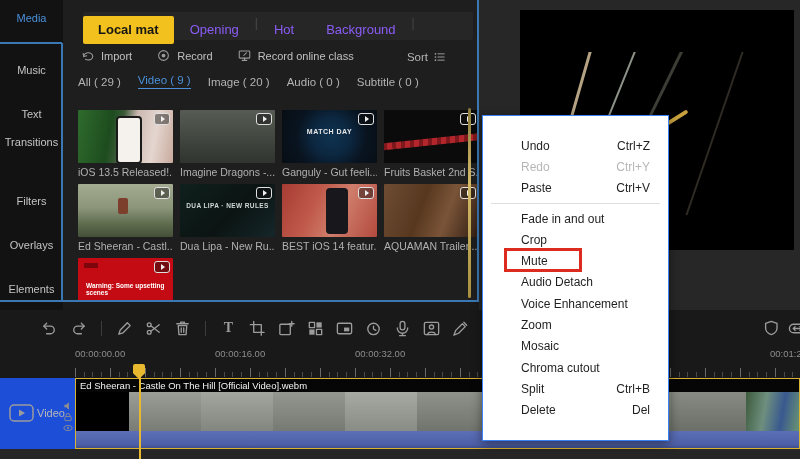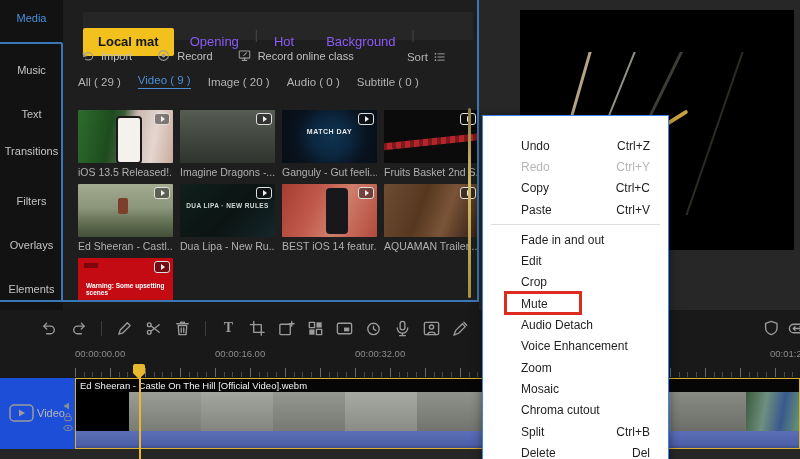--- a/index.html
+++ b/index.html
@@ -11,21 +11,21 @@
   #sidebar { position:absolute; left:0; top:0; width:63px; height:310px; background:#121212; z-index:3; }
   .side-item { position:absolute; left:0; width:63px; height:20px; text-align:center;
                font-size:11px; color:#c4c4c4; line-height:20px; cursor:pointer; }
   .side-item.active { color:#4a90d9; }
 
   
   #media-panel { position:absolute; left:63px; top:0; width:416px; height:302px; background:#1e1e1e; overflow:hidden; z-index:2; }
   .blue-line { position:absolute; background:#3a78b5; z-index:6; }
 
   .tabstrip-bg { position:absolute; left:20px; top:12px; width:390px; height:28px; background:#262626; border-radius:2px; }
-  #tabs { position:absolute; left:20px; top:28px; height:28px; display:flex; align-items:flex-start; }
+  #tabs { position:absolute; left:20px; top:16px; height:28px; display:flex; align-items:flex-start; }
   .tab { font-size:13px; color:#8b5cf6; padding:0 16px; height:28px; line-height:28px; cursor:pointer; white-space:nowrap; }
   .tab.active { background:#f2c11d; color:#151515; font-weight:bold; border-radius:2px; padding:0 15px; }
   .tabdiv { color:#474747; font-size:12px; }
 
   #actions { position:absolute; left:17px; top:48px; display:flex; align-items:center; gap:24px;justify-content:flex-end; }
   .action { display:flex; align-items:center; gap:6px; font-size:11px; color:#c0c0c0; cursor:pointer; }
   #sort { position:absolute; right:32px; top:50px; display:flex; align-items:center; gap:5px; font-size:11.5px; color:#b5b5b5; cursor:pointer; }
 
   #filters { position:absolute; left:15px; top:74px; display:flex; align-items:center; gap:17px; }
   .filter { font-size:11.5px; color:#b3b3b3; cursor:pointer; white-space:nowrap; }
@@ -239,21 +239,21 @@
         </div>
       </div>
     </div>
     <div id="scrollbar"></div>
   </div>
 
   <div id="sidebar">
     <div class="side-item active" style="top:8px;">Media</div>
     <div class="side-item" style="top:60px;">Music</div>
     <div class="side-item" style="top:104px;">Text</div>
-    <div class="side-item" style="top:141px;">Transitions</div>
+    <div class="side-item" style="top:132px;">Transitions</div>
     <div class="side-item" style="top:191px;">Filters</div>
     <div class="side-item" style="top:235px;">Overlays</div>
     <div class="side-item" style="top:279px;">Elements</div>
   </div>
 
   <div class="blue-line" style="left:477px;top:0;width:2px;height:302px;"></div>
   <div class="blue-line" style="left:0;top:300px;width:479px;height:2px;"></div>
   <div class="blue-line" style="left:61px;top:43px;width:2px;height:259px;"></div>
   <div class="blue-line" style="left:0;top:42px;width:62px;height:2px;"></div>
 
@@ -404,35 +404,28 @@
   <div id="context-menu">
     <div class="mi">
         <span>Undo</span>
         <span class="sc">Ctrl+Z</span>
       </div>
     <div class="mi disabled">
         <span>Redo</span>
         <span class="sc">Ctrl+Y</span>
       </div>
     <div class="mi">
-        <span>Copy</span>
-        <span class="sc">Ctrl+C</span>
-      </div>
-    <div class="mi">
         <span>Paste</span>
         <span class="sc">Ctrl+V</span>
       </div>
     <div class="msep"></div>
     <div class="mi">
         <span>Fade in and out</span>
       </div>
     <div class="mi">
-        <span>Edit</span>
-      </div>
-    <div class="mi">
         <span>Crop</span>
       </div>
     <div class="mi">
         <span>Mute</span>
         <div id="mute-box"></div>
       </div>
     <div class="mi">
         <span>Audio Detach</span>
       </div>
     <div class="mi">

